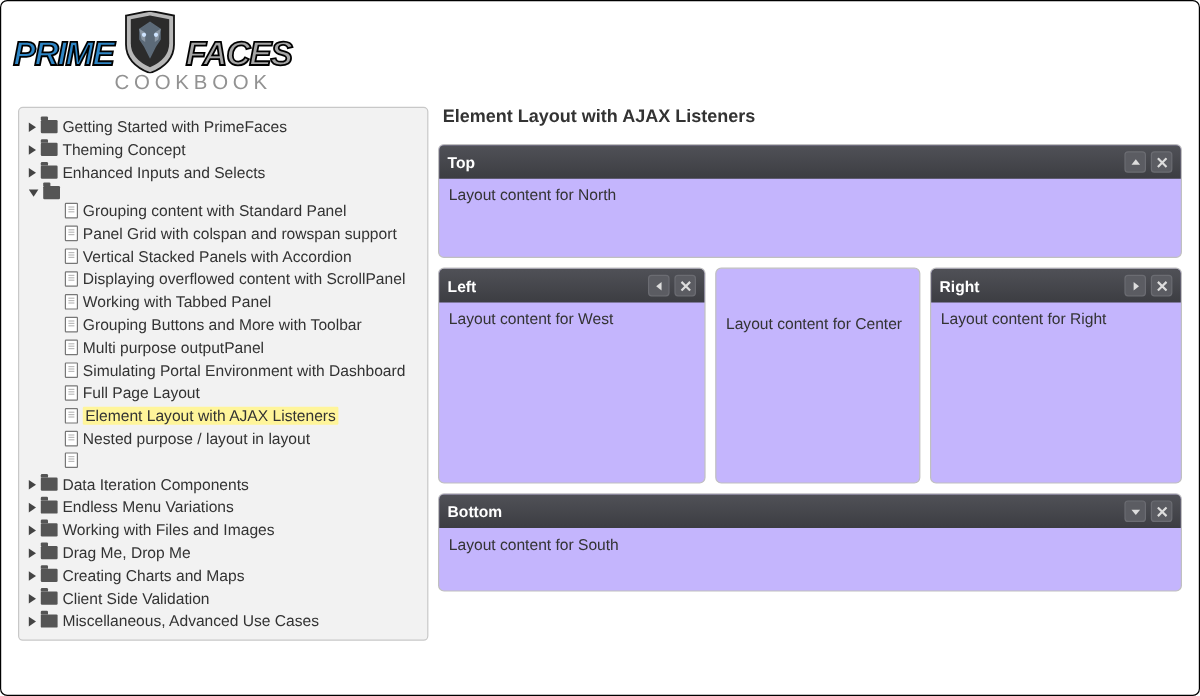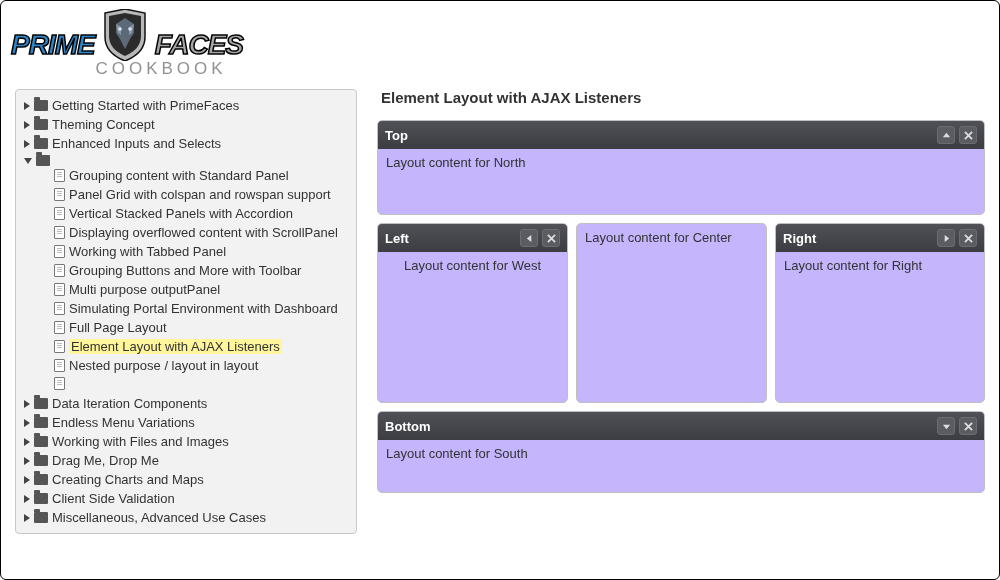--- a/index.html
+++ b/index.html
@@ -8,21 +8,21 @@
 
   
   .header { padding: 8px 10px 0 10px; }
   .logo-row { display: flex; align-items: flex-end; gap: 8px; }
   .pf-word { font-family: "Arial Black", sans-serif; font-weight: 900; font-style: italic; font-size: 28px; letter-spacing: -1px; -webkit-text-stroke: 1.5px #000; }
   .pf-prime { color: #2f86c6; }
   .pf-faces { color: #a6a6a6; }
   .shield { width: 44px; height: 52px; }
   .cookbook { text-align: center; color: #929292; letter-spacing: 4px; font-size: 17px; margin-top: -2px; width: 300px; }
 
-  .body-row { display: flex; gap: 20px; padding: 10px 14px 12px 14px; }
+  .body-row { display: flex; gap: 8px; padding: 10px 14px 12px 14px; }
 
   
   .tree { width: 342px; border: 1px solid #c8c8c8; border-radius: 4px; background: #f2f2f2; padding: 6px 4px; height: 445px; overflow: hidden; }
   .tree ul { list-style: none; }
   .tree li { padding: 2px 2px 2px 4px; white-space: nowrap; }
   .tree .row { display: flex; align-items: center; gap: 4px; cursor: pointer; }
   .tree .children { padding-left: 26px; }
   .tri { display: inline-block; width: 0; height: 0; border-style: solid; }
   .tri-right { border-width: 4.5px 0 4.5px 6px; border-color: transparent transparent transparent #444; }
   .tri-down { border-width: 6px 4.5px 0 4.5px; border-color: #444 transparent transparent transparent; }
@@ -39,21 +39,21 @@
   .middle-row { display: flex; gap: 8px; }
 
   .panel { border: 1px solid #c0c0c0; border-radius: 5px; background: #c4b5fd; }
   .panel-head { background: linear-gradient(#505157, #3c3d42); color: #fff; font-weight: bold; padding: 5px 7px; border-radius: 4px 4px 0 0; display: flex; align-items: center; justify-content: space-between; font-size: 13px; }
   .panel-body { padding: 6px 8px; color: #333; font-size: 13px; }
   .hbtns { display: flex; gap: 4px; }
   .hbtn { width: 18px; height: 18px; background: #5b5c62; border-radius: 3px; display: flex; align-items: center; justify-content: center; color: #ddd; cursor: pointer; border: 1px solid #6b6c72; font-size: 11px; }
   .hbtn svg { width: 9px; height: 9px; fill: #ddd; }
 
   .north { height: 95px; }
-  .west { width: 191px; height: 180px; text-align: center; }
+  .west { width: 223px; height: 180px; }
   .center-p { flex: 1; height: 180px; }
   .east { width: 210px; height: 180px; }
   .south { height: 82px; }
 
   .tree-label { font-size: 13px; color: #333; }
 </style>
 </head>
 <body>
 
 <div class="page">
@@ -268,21 +268,21 @@
                     <svg viewBox="0 0 10 10">
                       <path d="M1 1 L9 9 M9 1 L1 9" stroke="#ddd" stroke-width="2" fill="none"></path>
                     </svg>
                   </span>
               </div>
             </div>
             <div class="panel-body">Layout content for West</div>
           </div>
 
           <div class="panel center-p">
-            <div class="panel-body" style="border-radius:4px;">Layout content for Center</div>
+            <div class="panel-body" style="border-radius:4px;margin-top:32px;">Layout content for Center</div>
           </div>
 
           <div class="panel east">
             <div class="panel-head">
               <span>Right</span>
               <div class="hbtns">
                 <span class="hbtn">
                     <svg viewBox="0 0 10 10">
                       <path d="M3 1 L8 5 L3 9 Z"></path>
                     </svg>

